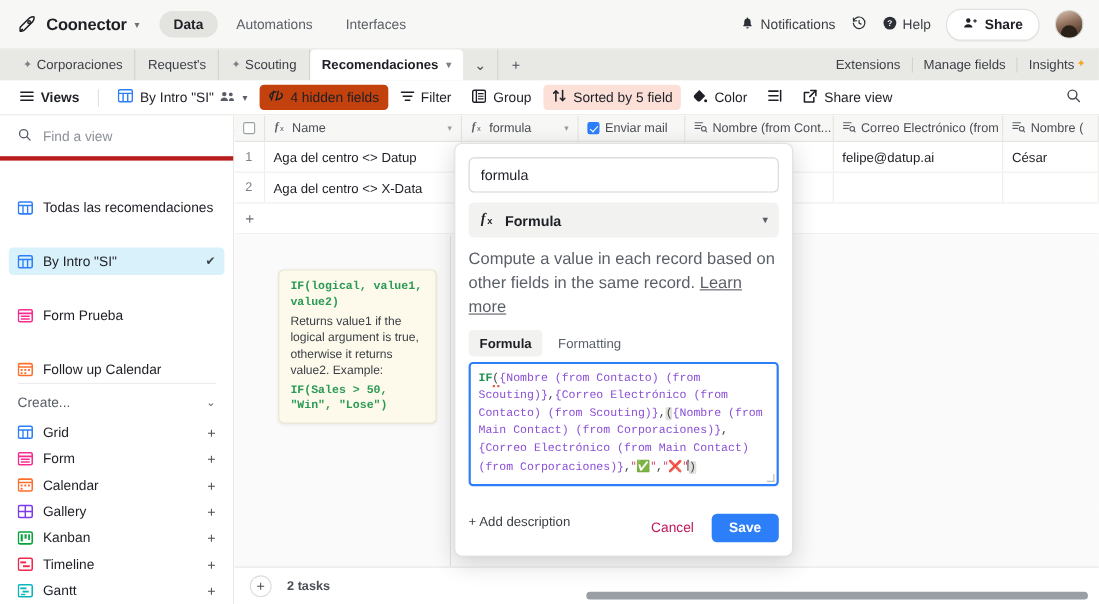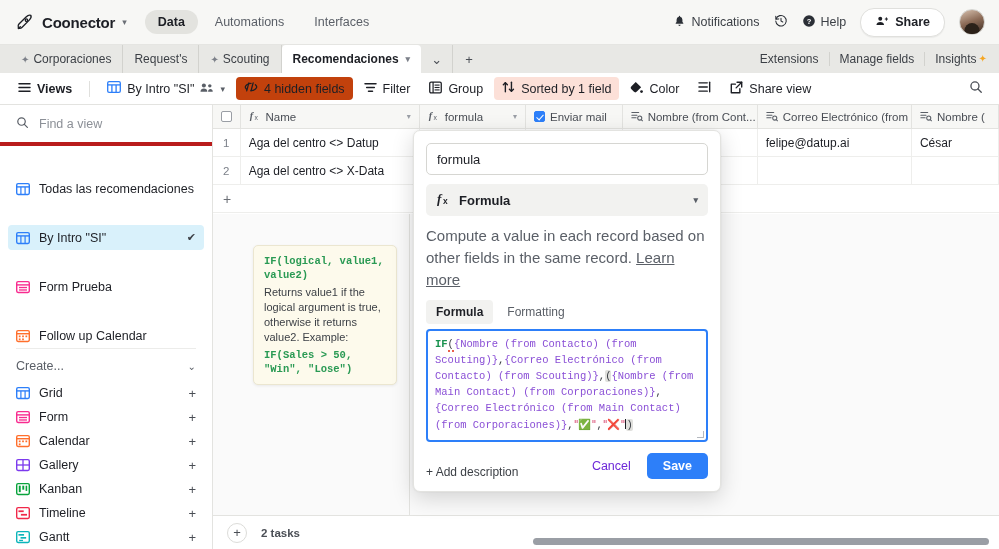--- a/index.html
+++ b/index.html
@@ -241,24 +241,24 @@
   .tk-fn { color:#1a9350; font-weight:700; }
   .tk-field { color:#8a4fd6; }
   .tk-paren-err { color:#3b3f45; border-bottom: 2px dotted #e8604c; }
   .tk-paren-hl { color:#3b3f45; background:#e0e0dd; border-radius:2px; }
   .tk-str { color:#d6456e; }
   .tk-comma { color:#3b3f45; }
   .caret-bar {
     display:inline-block; width:1px; height:10px; background:#1d1f25;
     vertical-align:-1px; margin: 0 0px;
   }
-  .dlg-footer { display:flex; align-items:flex-end; margin-top: 11px; }
+  .dlg-footer { display:flex; align-items:flex-start; margin-top: 25px; }
   .add-desc { font-size: 12px; color:#3b3f45; cursor:pointer; }
   .dlg-actions { margin-left:auto; display:flex; align-items:center; gap: 10px; }
-  .btn-cancel { font-size:12.5px; color:#6d28d9; cursor:pointer; padding: 5px 6px; }
+  .btn-cancel { font-size:12.5px; color:#be185d; cursor:pointer; padding: 5px 6px; }
   .btn-save {
     background:#2d7ff9; color:#fff; font-size:12.5px; font-weight:700;
     border:none; border-radius:5px; padding: 6px 16px; cursor:pointer;
     font-family:"Liberation Sans", sans-serif;
   }
   .emoji-chip { font-family:"DejaVu Sans", sans-serif; }
 </style>
 </head>
 <body>
 
@@ -420,21 +420,21 @@
   </div>
   <div class="tb-item orange">
     <span>
       <svg width="13" height="12" viewBox="0 0 14 13" stroke="#1d1f25" stroke-width="1.5" fill="none" stroke-linecap="round" stroke-linejoin="round">
           <path d="M3.6 11.6V1.8"></path>
           <polyline points="1.4,4 3.6,1.8 5.8,4"></polyline>
           <path d="M10.2 1.4v9.8"></path>
           <polyline points="8,9 10.2,11.2 12.4,9"></polyline>
         </svg>
     </span>
-    <span>Sorted by 1 field</span>
+    <span>Sorted by 5 field</span>
   </div>
   <div class="tb-item">
     <span>
       <svg width="13" height="13" viewBox="0 0 14 14" fill="#1d1f25">
           <path d="M6.2 1 1.6 5.6a2.4 2.4 0 0 0 0 3.4l2.4 2.4a2.4 2.4 0 0 0 3.4 0l4.6-4.6z"></path>
           <circle cx="12.4" cy="11.4" r="1.5"></circle>
         </svg>
     </span>
     <span>Color</span>
   </div>

